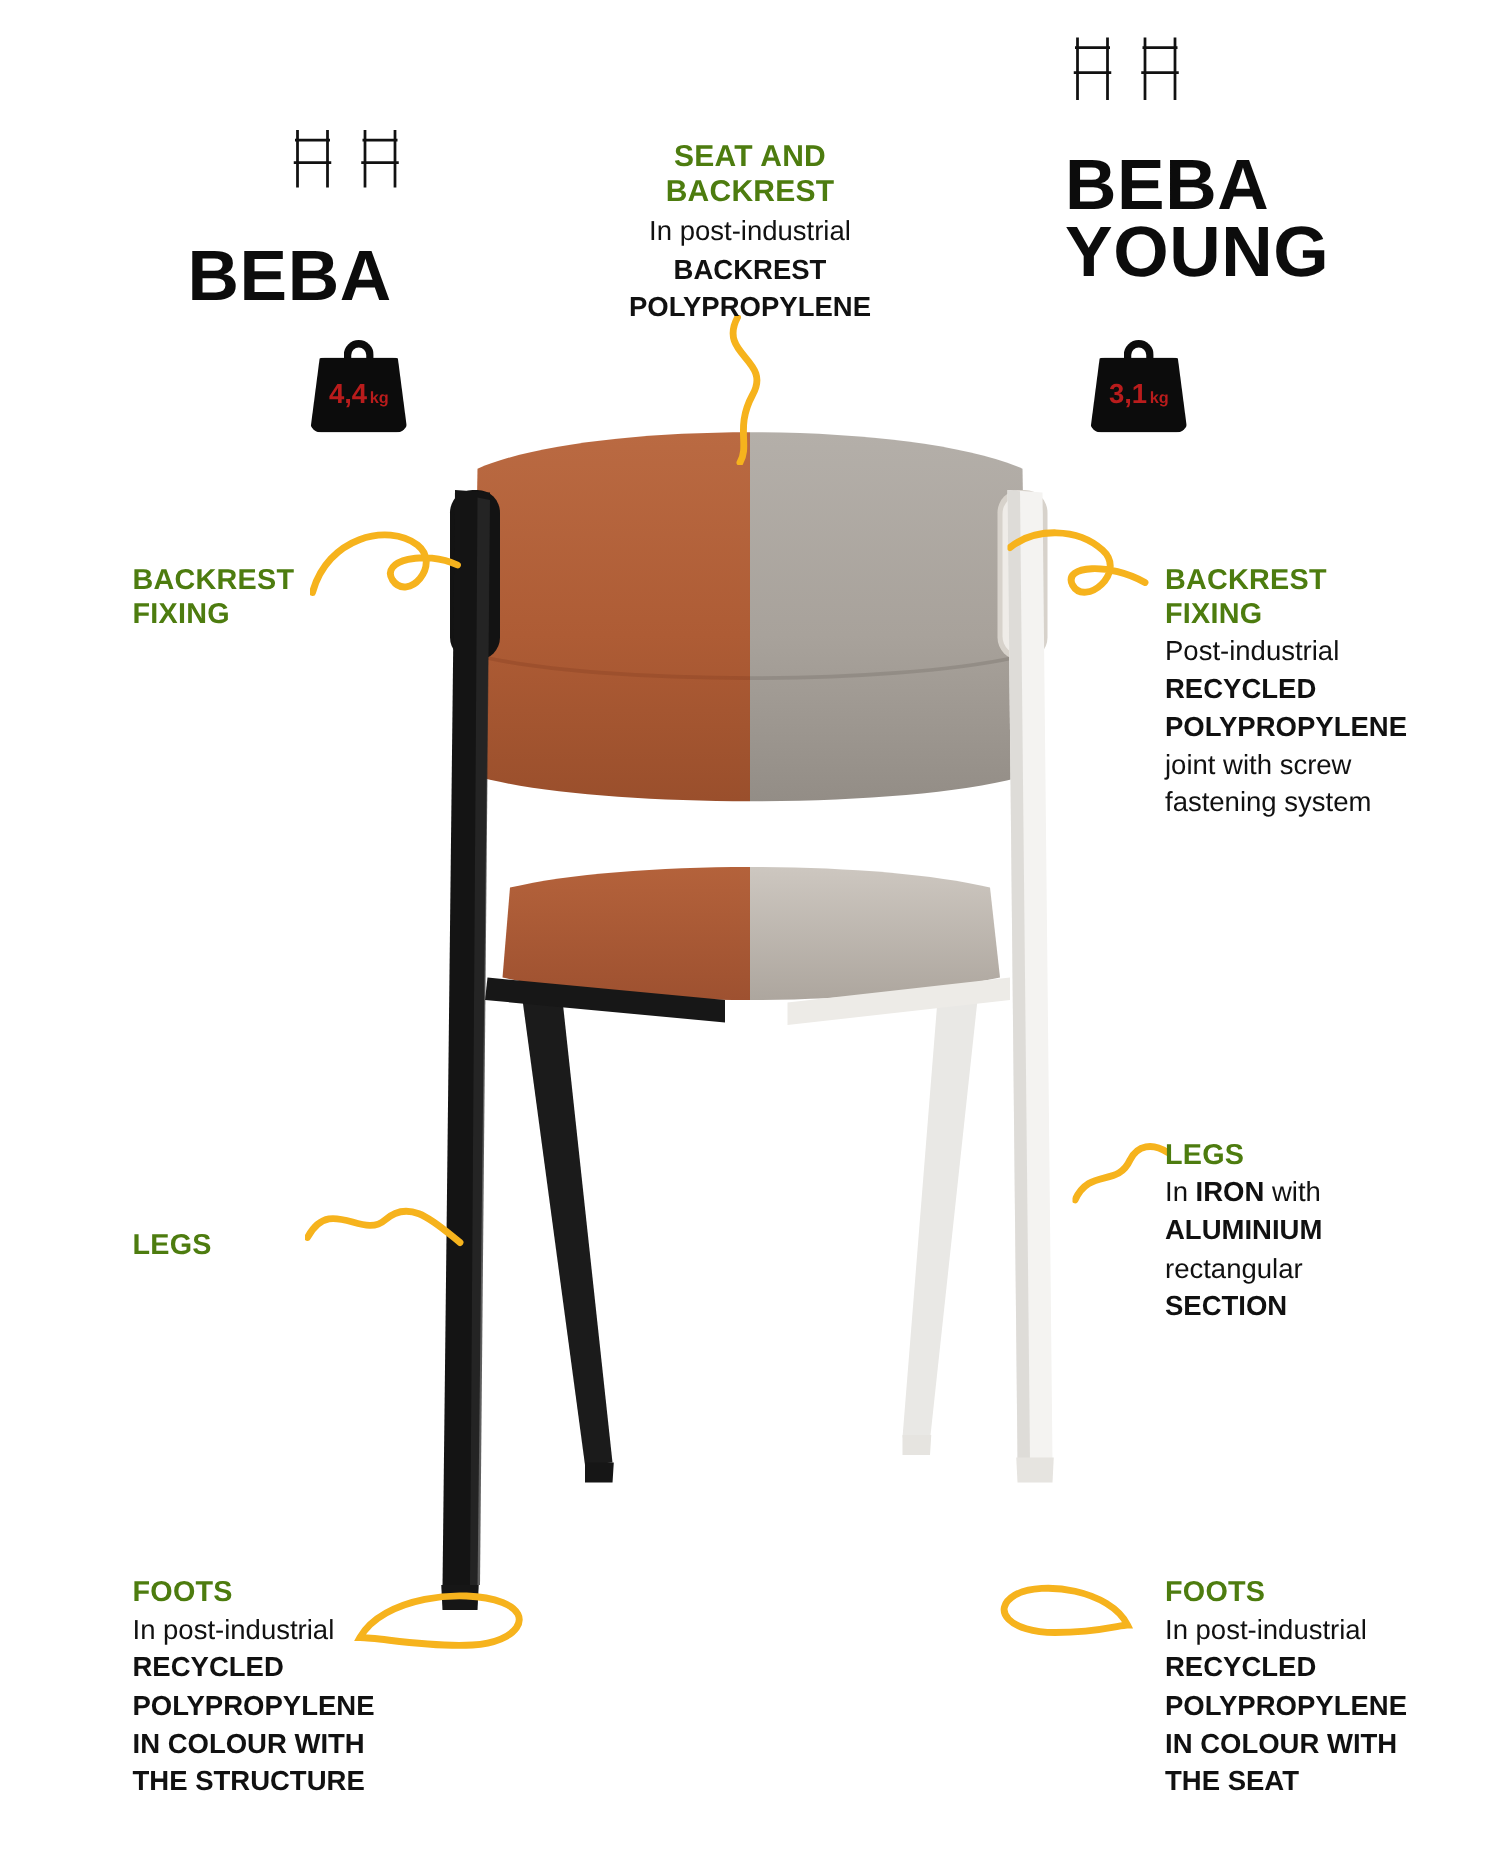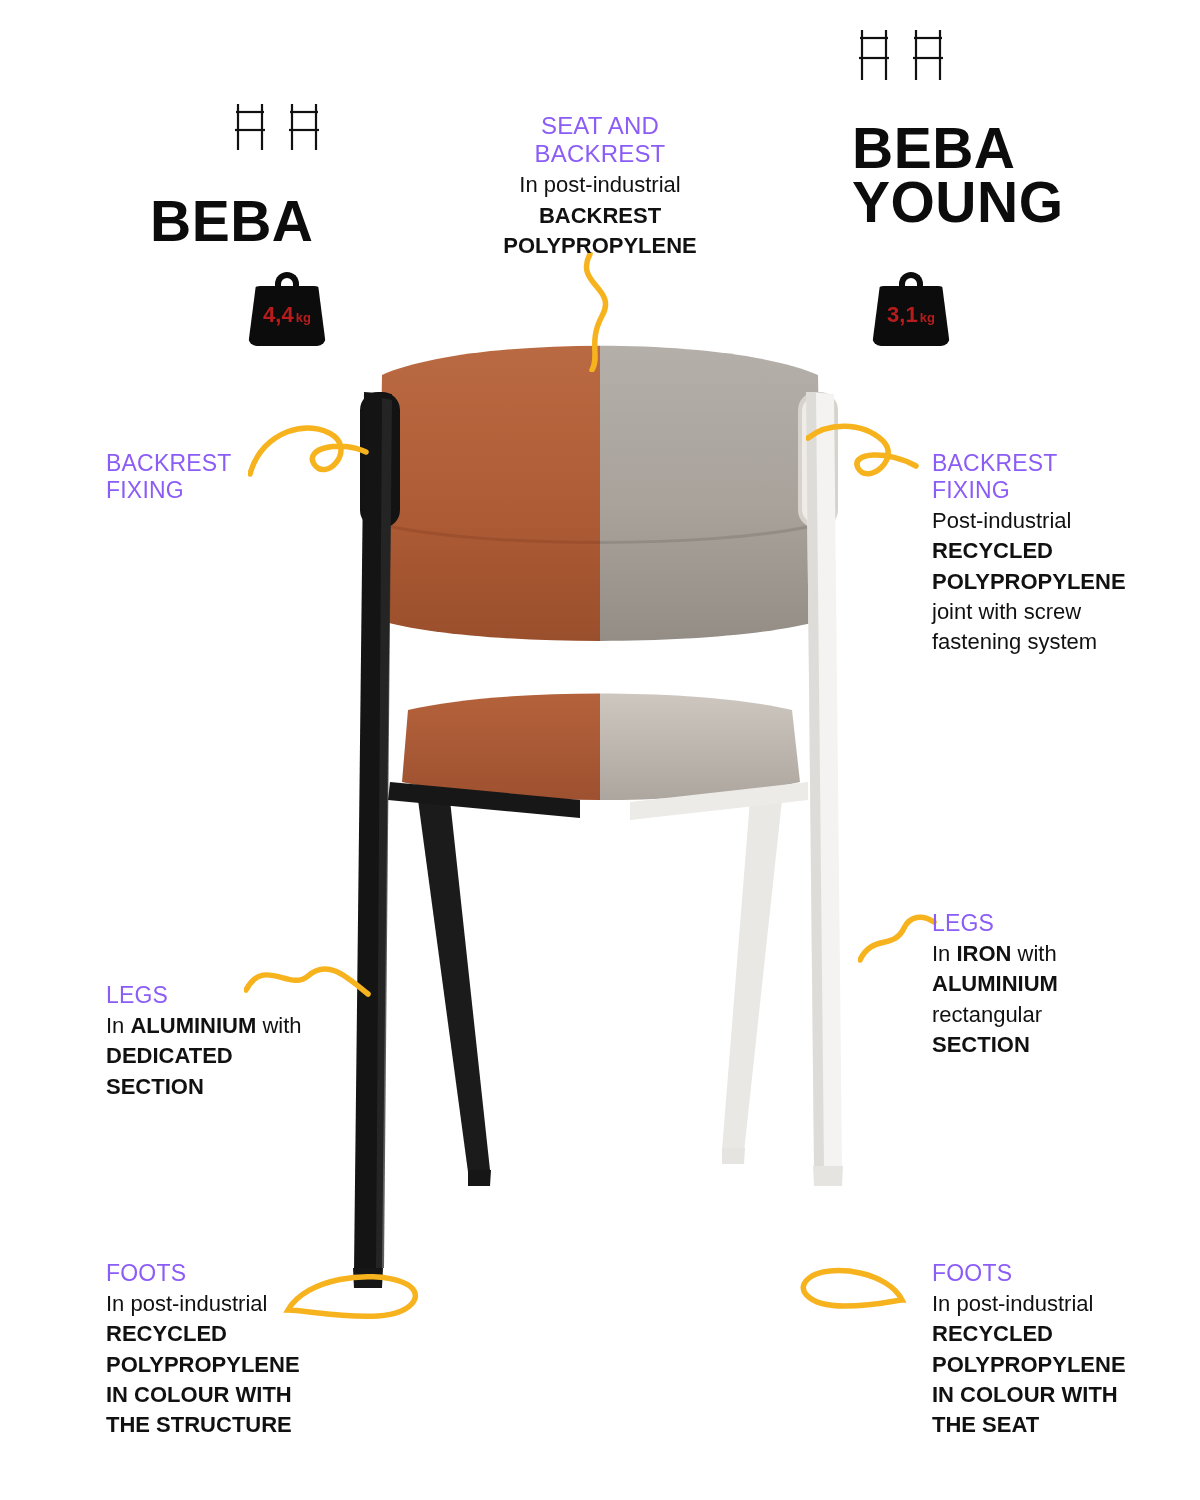--- a/index.html
+++ b/index.html
@@ -92,24 +92,24 @@
   #weight-right { left: 872px; top: 272px; }
 
   
   .callout {
     position: absolute;
     width: 210px;
   }
   .callout h3 {
     margin: 0 0 2px 0;
     font-size: 23px;
-    font-weight: 400;
+    font-weight: 700;
     line-height: 1.17;
     letter-spacing: 0.2px;
-    color: #8b5cf6;
+    color: #4d7c0f;
   }
   .callout p {
     margin: 0;
     font-size: 22px;
     line-height: 1.38;
     color: #111111;
   }
   .callout p b { font-weight: 700; }
   .callout.center { text-align: center; width: 260px; }
   .callout.right  { text-align: left; }
@@ -341,21 +341,20 @@
   <div class="callout right" id="c-backrest-right">
     <h3>
       <span>BACKREST</span><br>
       <span>FIXING</span>
     </h3>
     <p><span>Post-industrial </span><b>RECYCLED POLYPROPYLENE</b><span> joint with screw fastening system</span></p>
   </div>
 
   <div class="callout" id="c-legs-left">
     <h3>LEGS</h3>
-    <p><span>In </span><b>ALUMINIUM</b><span> with </span><b>DEDICATED SECTION</b></p>
   </div>
 
   <div class="callout right" id="c-legs-right">
     <h3>LEGS</h3>
     <p><span>In </span><b>IRON</b><span> with </span><b>ALUMINIUM</b><span> rectangular </span><b>SECTION</b></p>
   </div>
 
   <div class="callout" id="c-foots-left">
     <h3>FOOTS</h3>
     <p><span>In post-industrial </span><b>RECYCLED POLYPROPYLENE IN COLOUR WITH THE STRUCTURE</b></p>

